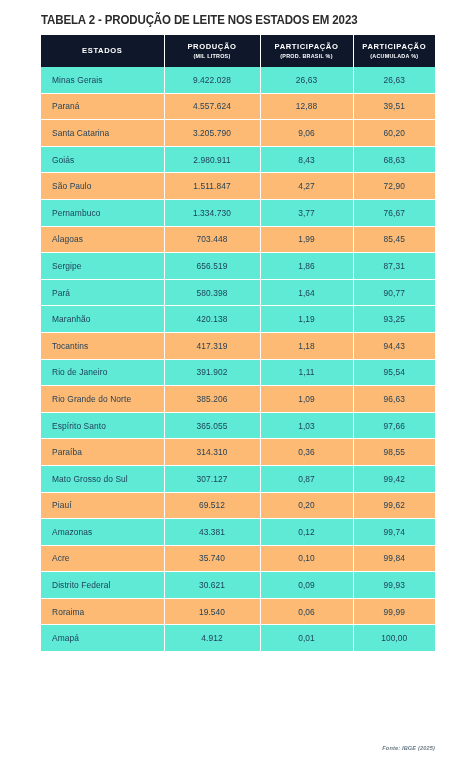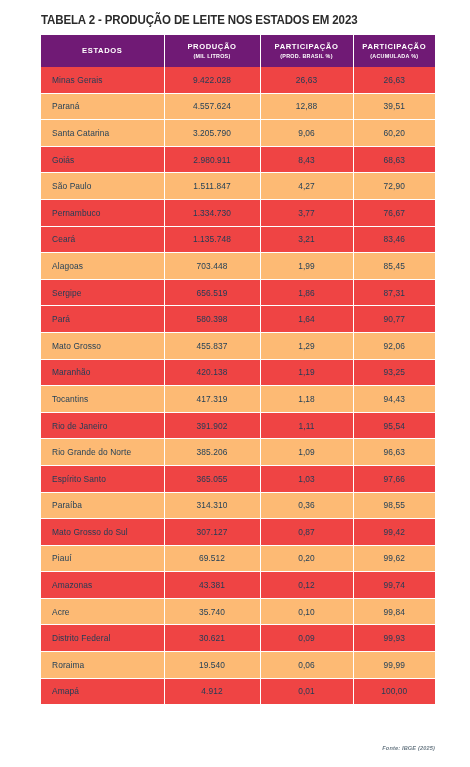--- a/index.html
+++ b/index.html
@@ -57,21 +57,21 @@
     font-size: 8.3px;
   }
 
   table.data-table col.c-estado  { width: 123px; }
   table.data-table col.c-prod    { width: 96px; }
   table.data-table col.c-part    { width: 93px; }
   table.data-table col.c-acum    { width: 82px; }
 
   
   thead th {
-    background: #701a75;
+    background: #0f172a;
     color: #ffffff;
     text-align: center;
     vertical-align: middle;
     height: 28px;
     padding: 2px 2px;
     border-right: 1.4px solid #ffffff;
     font-weight: bold;
     letter-spacing: 0.5px;
     line-height: 1.18;
   }
@@ -97,21 +97,21 @@
     padding: 0 0;
     border-right: 1.4px solid #ffffff;
     border-bottom: 1.4px solid #ffffff;
     color: #1d3d57;
     font-size: 8.4px;
     vertical-align: middle;
     letter-spacing: 0.1px;
   }
   tbody td:last-child { border-right: none; }
 
-  tbody tr.row-light td { background: #ef4444; margin-top: 20px; }
+  tbody tr.row-light td { background: #5eead4; margin-top: 20px; }
   tbody tr.row-dark  td { background: #fdba74; }
 
   td.col-estado {
     text-align: left;
     padding-left: 11px;
   }
   td.col-num {
     text-align: center;
   }
 
@@ -191,50 +191,38 @@
             <td class="col-num">1.511.847</td>
             <td class="col-num">4,27</td>
             <td class="col-num">72,90</td>
           </tr>
           <tr class="row-light">
             <td class="col-estado">Pernambuco</td>
             <td class="col-num">1.334.730</td>
             <td class="col-num">3,77</td>
             <td class="col-num">76,67</td>
           </tr>
-          <tr class="row-light">
-            <td class="col-estado">Ceará</td>
-            <td class="col-num">1.135.748</td>
-            <td class="col-num">3,21</td>
-            <td class="col-num">83,46</td>
-          </tr>
           <tr class="row-dark">
             <td class="col-estado">Alagoas</td>
             <td class="col-num">703.448</td>
             <td class="col-num">1,99</td>
             <td class="col-num">85,45</td>
           </tr>
           <tr class="row-light">
             <td class="col-estado">Sergipe</td>
             <td class="col-num">656.519</td>
             <td class="col-num">1,86</td>
             <td class="col-num">87,31</td>
           </tr>
           <tr class="row-light">
             <td class="col-estado">Pará</td>
             <td class="col-num">580.398</td>
             <td class="col-num">1,64</td>
             <td class="col-num">90,77</td>
           </tr>
-          <tr class="row-dark">
-            <td class="col-estado">Mato Grosso</td>
-            <td class="col-num">455.837</td>
-            <td class="col-num">1,29</td>
-            <td class="col-num">92,06</td>
-          </tr>
           <tr class="row-light">
             <td class="col-estado">Maranhão</td>
             <td class="col-num">420.138</td>
             <td class="col-num">1,19</td>
             <td class="col-num">93,25</td>
           </tr>
           <tr class="row-dark">
             <td class="col-estado">Tocantins</td>
             <td class="col-num">417.319</td>
             <td class="col-num">1,18</td>

